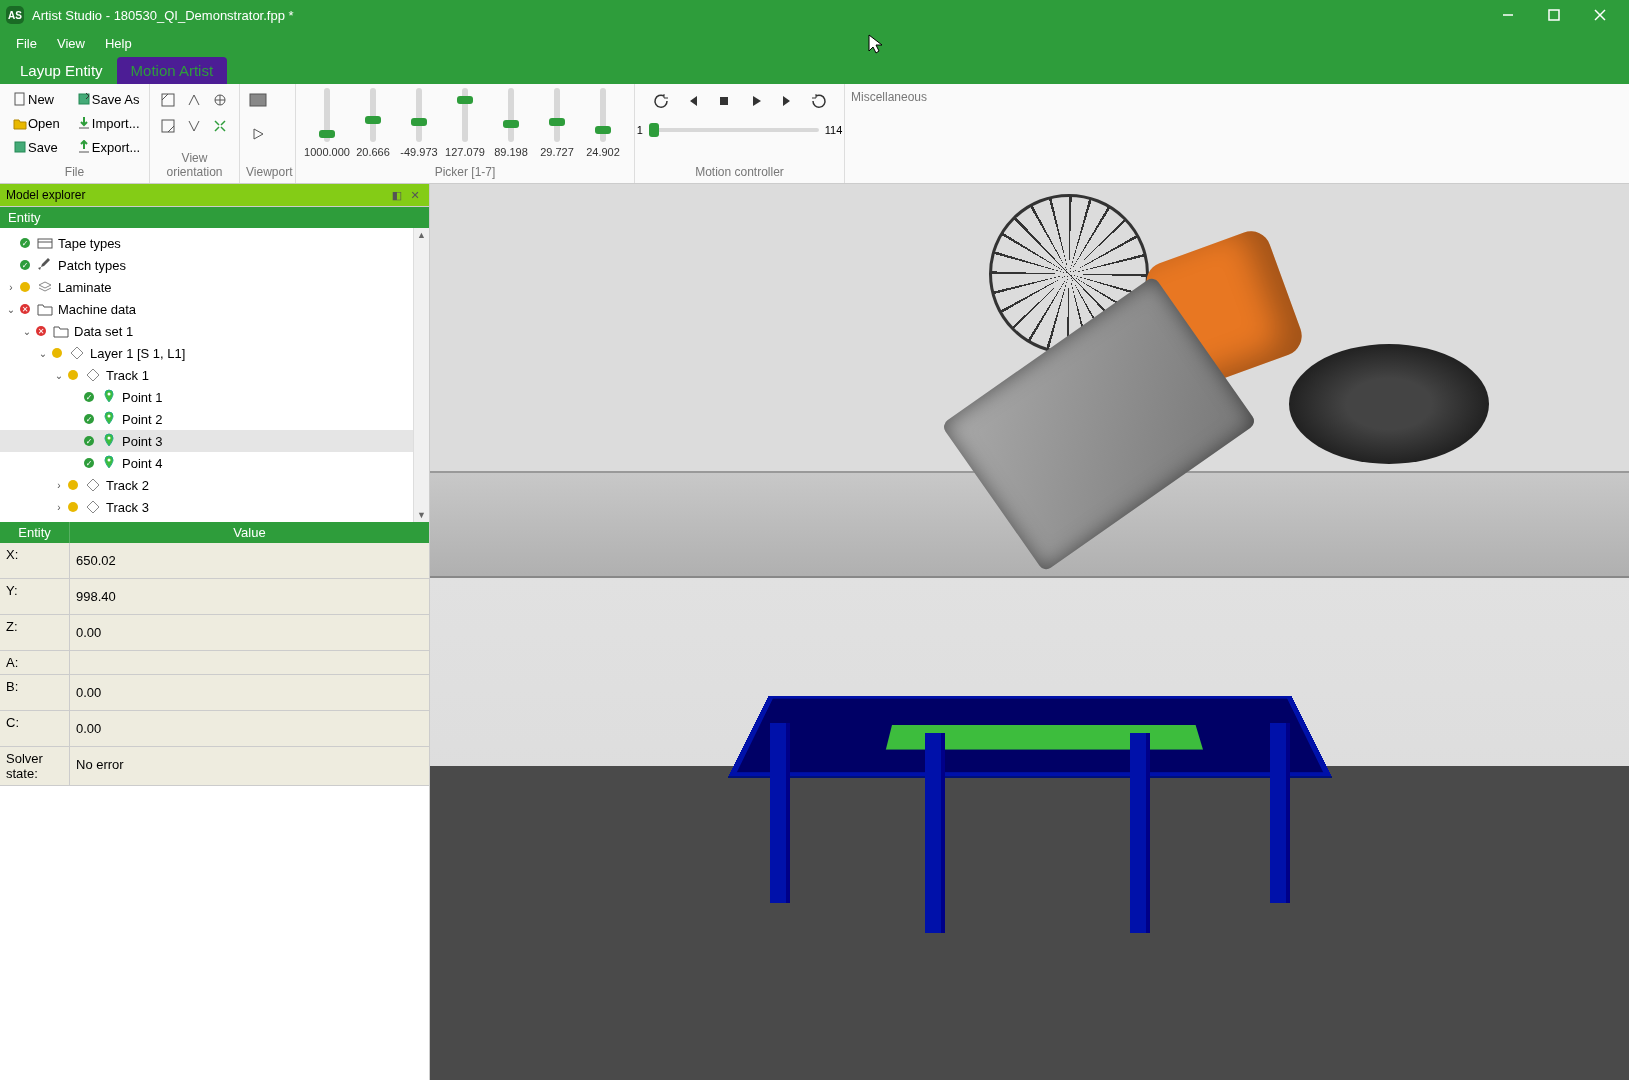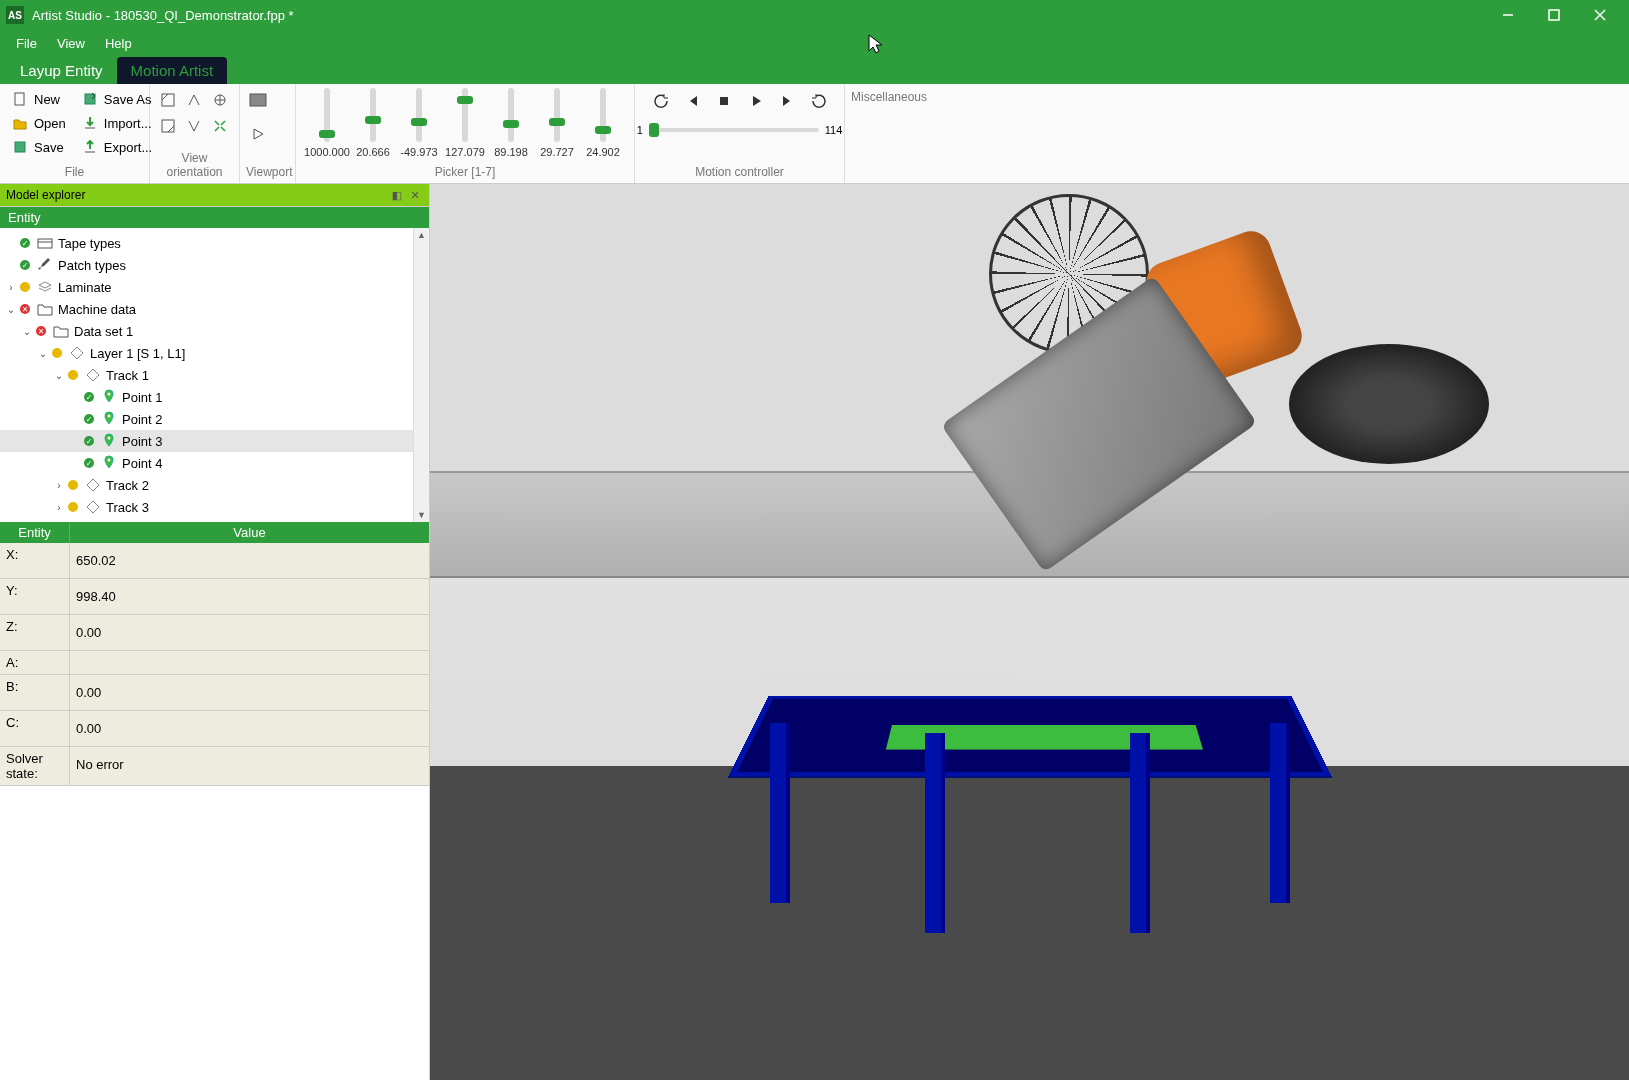--- a/index.html
+++ b/index.html
@@ -1,41 +1,41 @@
 <!DOCTYPE html>
 <html><head>
 <meta charset="utf-8">
 <style>
   * { box-sizing: border-box; margin: 0; padding: 0; font-family: "Segoe UI", Tahoma, sans-serif; }
   body { width: 1629px; height: 1080px; background: #fff; overflow: hidden; font-size: 13px; }
   
   
   .titlebar { background: #2e9d3b; height: 30px; display: flex; align-items: center; color: #fff; padding: 0 6px; }
-  .titlebar .app-icon { width: 18px; height: 18px; background: #1a6b25; border-radius: 0; margin-right: 8px; display:flex; align-items:center; justify-content:center; font-size:10px; font-weight:bold; }
+  .titlebar .app-icon { width: 18px; height: 18px; background: #1a6b25; border-radius: 5px; margin-right: 8px; display:flex; align-items:center; justify-content:center; font-size:10px; font-weight:bold; }
   .titlebar .title { flex: 1; font-size: 13px; }
   .titlebar .win-btns { display: flex; }
   .titlebar .win-btn { width: 46px; height: 30px; display: flex; align-items: center; justify-content: center; cursor: pointer; }
   .titlebar svg { stroke: #fff; stroke-width: 1.5; fill: none; }
   
   
   .menubar { background: #2e9d3b; height: 26px; display: flex; align-items: center; padding: 0 6px; color: #fff; }
   .menubar .menu-item { padding: 4px 10px; font-size: 13px; cursor: pointer; }
   
   
   .tabbar { background: #2e9d3b; height: 28px; display: flex; align-items: flex-end; padding: 0 6px; }
   .tabbar .tab { padding: 5px 14px; font-size: 15px; color: #fff; cursor: pointer; border-radius: 4px 4px 0 0; }
-  .tabbar .tab.active { background: #0f172a; color: #2e9d3b; }
+  .tabbar .tab.active { background: #4c1d95; color: #2e9d3b; }
   
   
   .ribbon { background: #fafafa; border-bottom: 1px solid #ccc; display: flex; height: 100px; }
   .ribbon-group { border-right: 1px solid #ddd; padding: 4px 6px; display: flex; flex-direction: column; }
   .ribbon-group .group-body { flex: 1; display: flex; align-items: flex-start; gap: 4px; }
   .ribbon-group .group-label { text-align: center; font-size: 12px; color: #777; padding-top: 2px; }
   .rb-col { display: flex; flex-direction: column; gap: 2px; }
-  .rb-btn { display: flex; align-items: center; gap: 6px; padding: 3px 6px; font-size: 13px; cursor: pointer; border-radius: 3px; }
+  .rb-btn { display: flex; align-items: center; padding: 3px 6px; font-size: 13px; cursor: pointer; border-radius: 3px; }
   .rb-icon { width: 16px; height: 16px; display: inline-flex; align-items: center; justify-content: center; }
   .rb-small { width: 24px; height: 24px; display:flex; align-items:center; justify-content:center; cursor:pointer; border-radius:3px; }
   
   
   .picker-col { display:flex; flex-direction:column; align-items:center; width:42px; }
   .picker-track { width: 6px; height: 54px; background: #d8d8d8; border-radius: 3px; position: relative; margin-bottom: 4px; }
   .picker-thumb { width: 16px; height: 8px; background: #2e9d3b; border-radius: 3px; position: absolute; left: -5px; }
   .picker-val { font-size: 11px; color: #333; }
   
   

